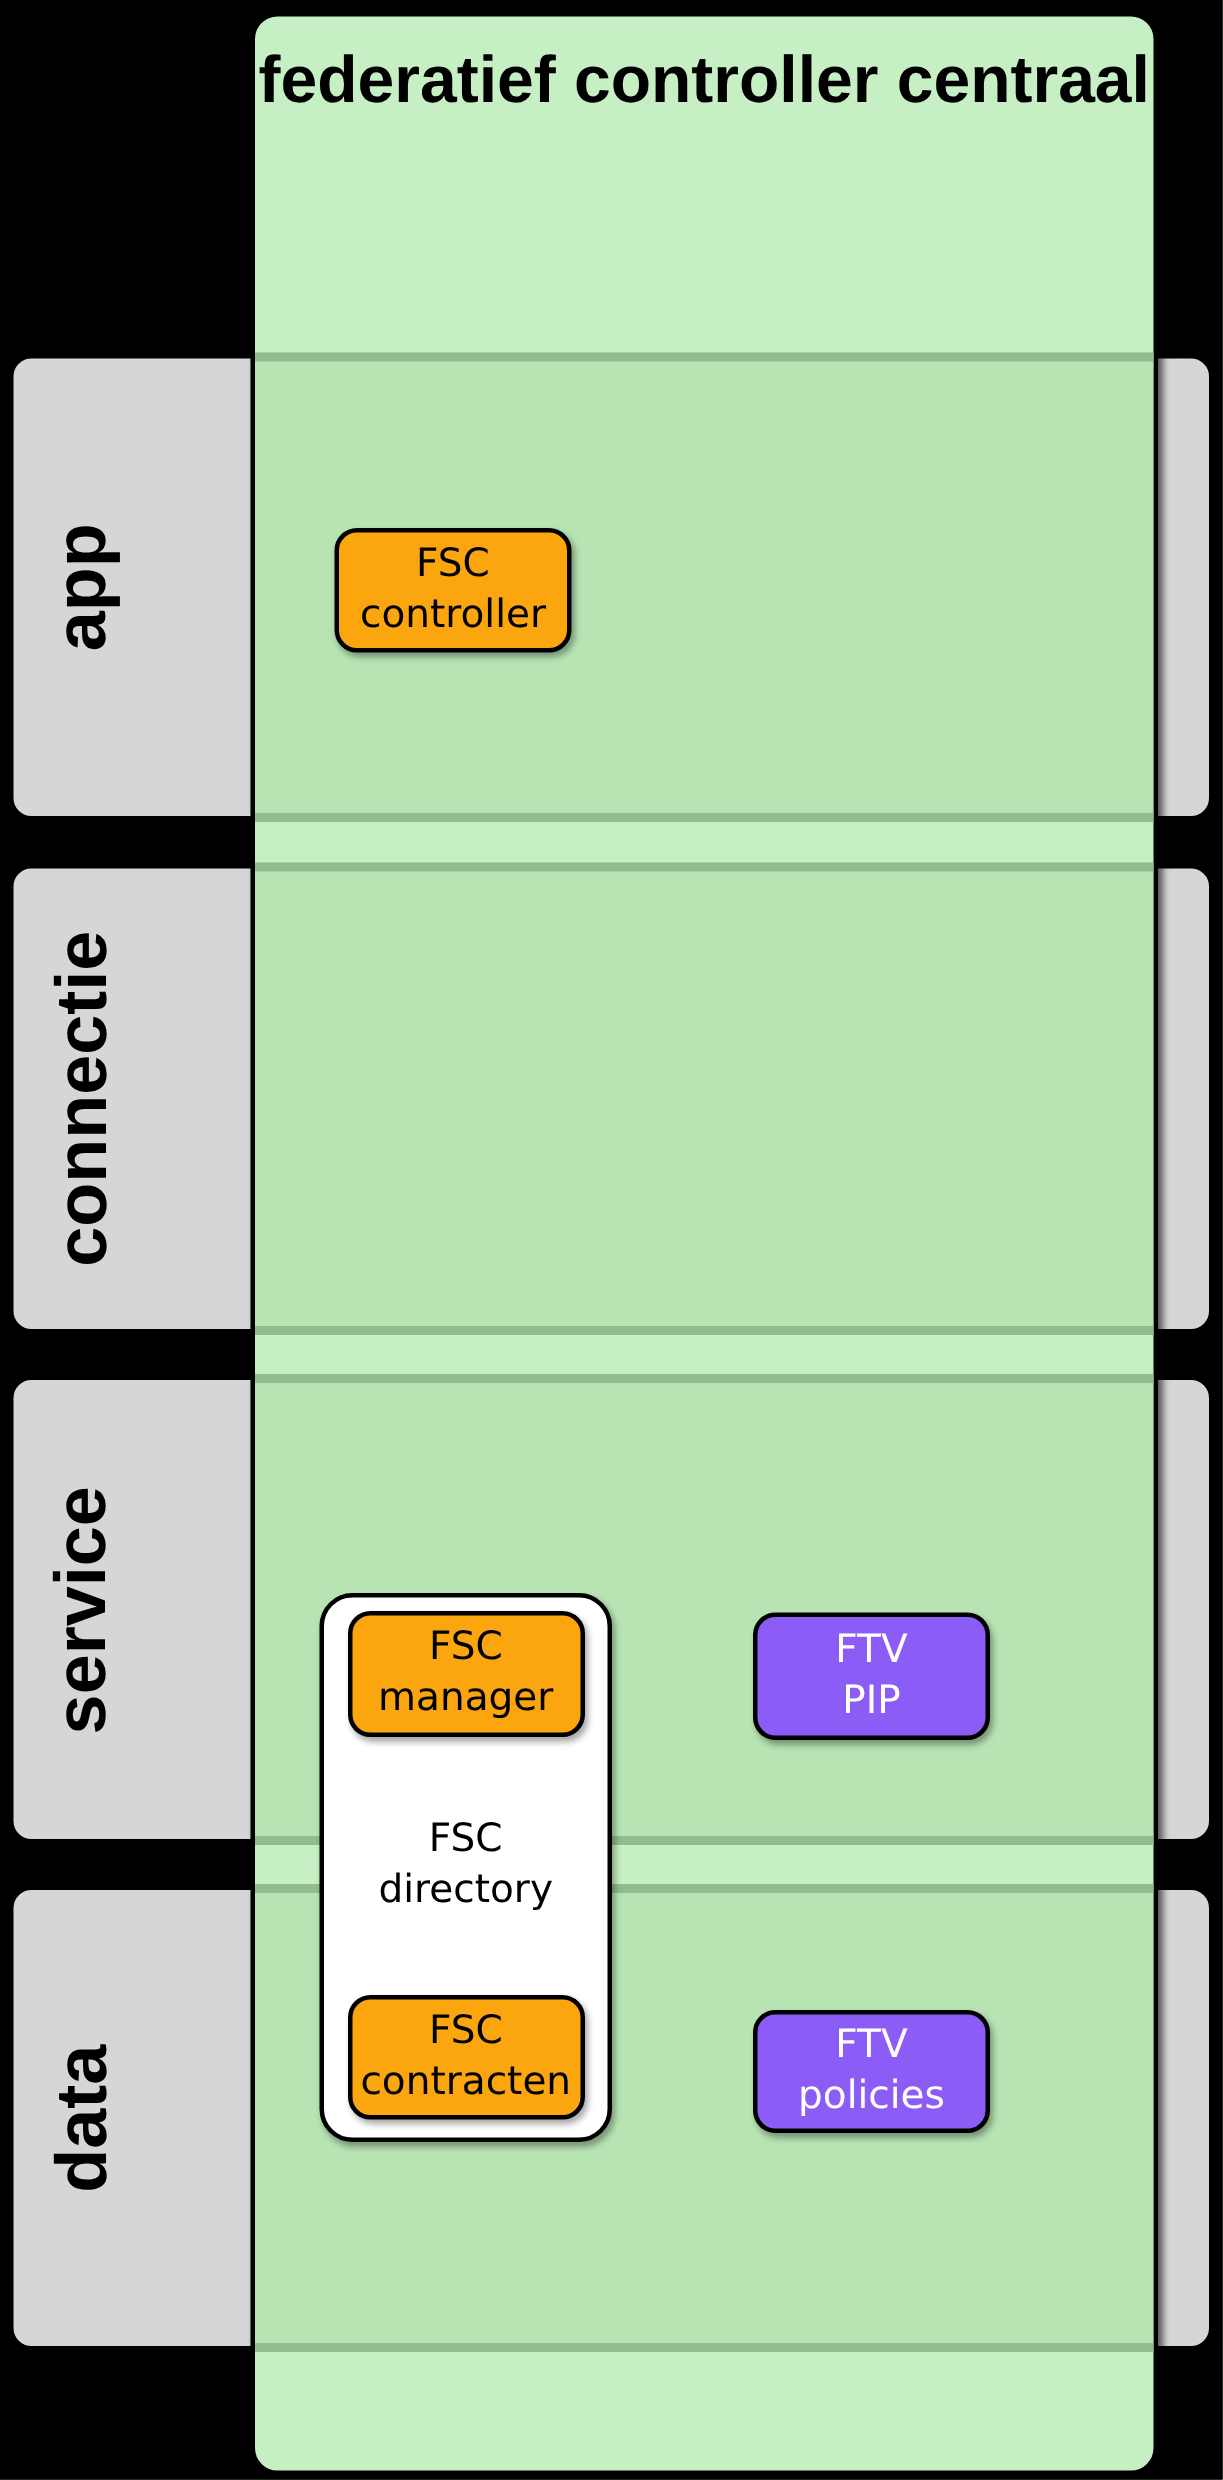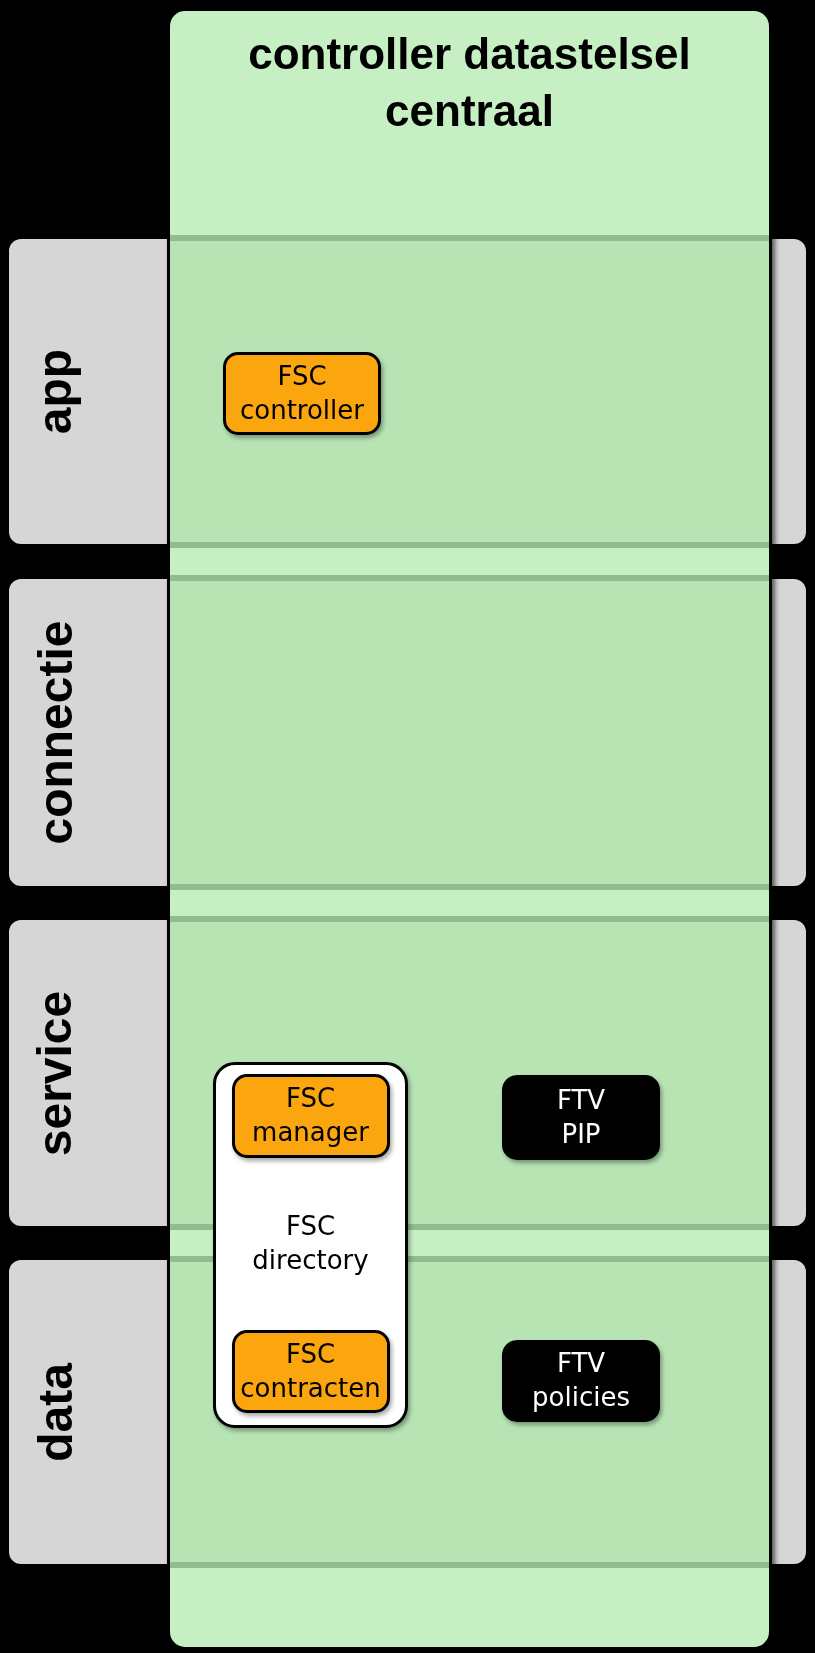--- a/index.html
+++ b/index.html
@@ -69,21 +69,21 @@
     text-align:center;
     border:3px solid #000;
     border-radius:15px;
     box-sizing:border-box;
     font-family:"DejaVu Sans",sans-serif;
     font-size:26px;line-height:1.3;
     white-space:pre-line;
     box-shadow:2px 3px 4px rgba(0,0,0,.35);
   }
   .node-orange{background:#fba60f;color:#000;}
-  .node-teal{background:#000000;color:#fff;}
+  .node-teal{background:#8b5cf6;color:#fff;}
   .node-fsc-controller{left:53px;top:341px;width:158px;height:83px;}
   .node-ftv-pip{left:332px;top:1064px;width:158px;height:85px;}
   .node-ftv-policies{left:332px;top:1329px;width:158px;height:82px;}
   
   .white-box{
     position:absolute;
     left:43px;top:1051px;width:195px;height:366px;
     background:#fff;
     border:3px solid #000;
     border-radius:22px;
@@ -130,21 +130,21 @@
       <span class="band-label">data</span>
     </div>
   </div>
 
   <div class="panel">
     <div class="row row-app"></div>
     <div class="row row-connectie"></div>
     <div class="row row-service"></div>
     <div class="row row-data"></div>
 
-    <div class="panel-title">controller datastelsel centraal</div>
+    <div class="panel-title">federatief controller centraal</div>
 
     <div class="node node-orange node-fsc-controller">FSC
 controller</div>
 
     <div class="white-box">
       <div class="node node-orange node-fsc-manager">FSC
 manager</div>
       <div class="dir-label">FSC
 directory</div>
       <div class="node node-orange node-fsc-contracten">FSC

